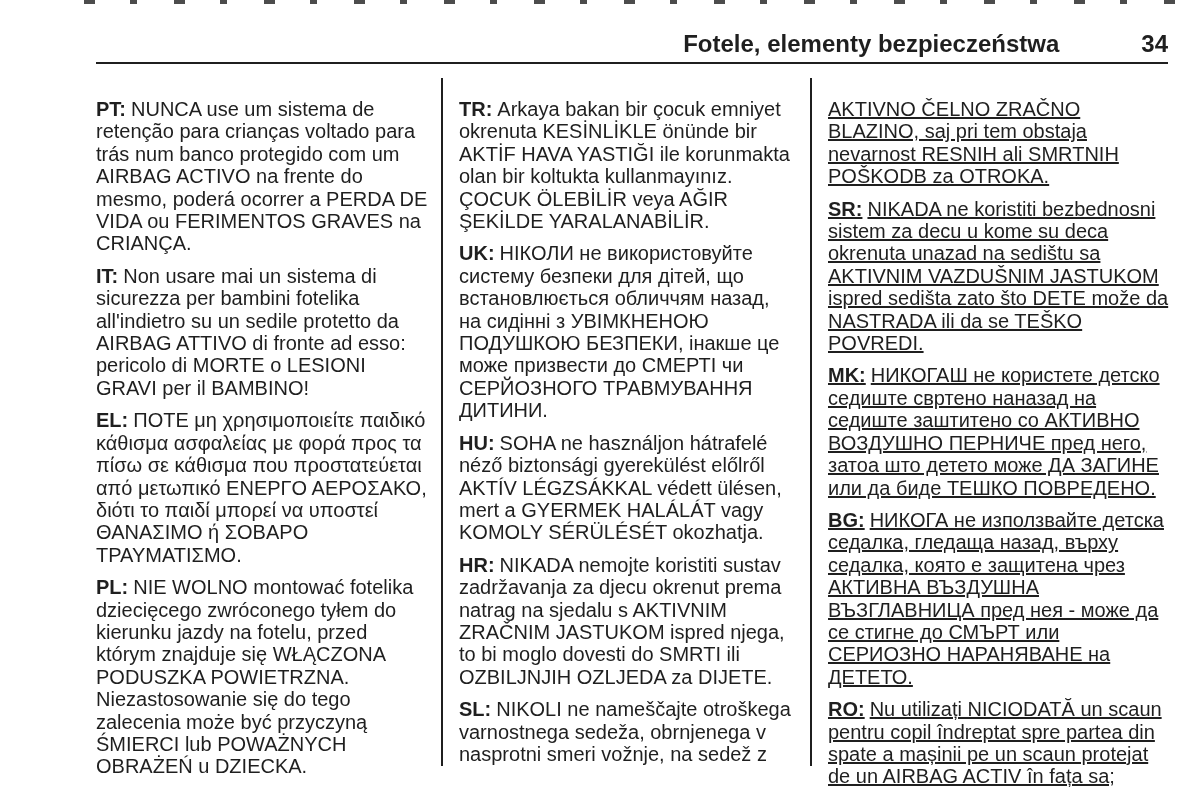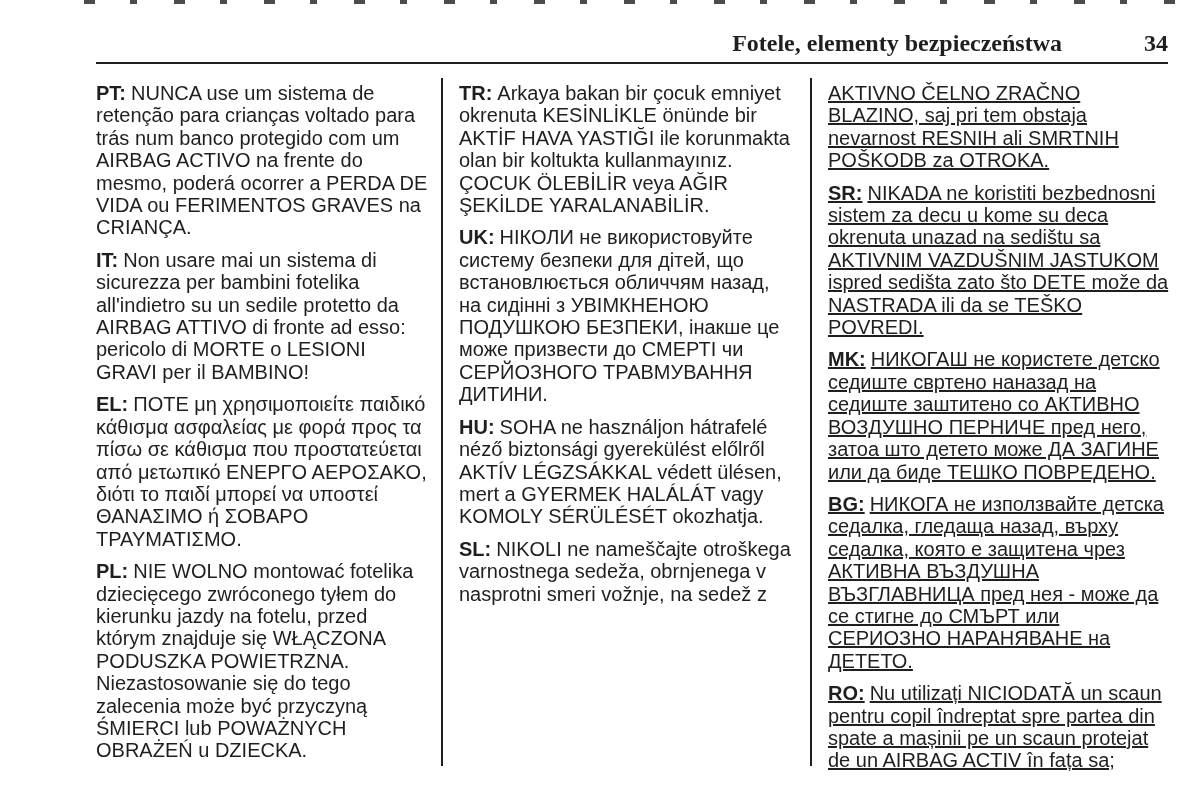--- a/index.html
+++ b/index.html
@@ -33,33 +33,32 @@
   .header {
     position: absolute;
     top: 30px;
     right: 32px;
     display: flex;
     align-items: baseline;
     gap: 82px;
     font-size: 24px;
     font-weight: bold;
     white-space: nowrap;
-    font-family: Liberation Serif, serif;
   }
   .header-rule {
     position: absolute;
     left: 96px;
     top: 62px;
     width: 1072px;
     height: 2px;
     background: #1f1f1f;
   }
   .column {
     position: absolute;
-    top: 82px;
+    top: 98px;
     font-size: 20px;
     line-height: 22.4px;
   }
   .col-1 { left: 96px;  width: 336px; }
   .col-2 { left: 459px; width: 338px; }
   .col-3 { left: 828px; width: 342px; text-decoration: underline; }
   .v-divider {
     position: absolute;
     top: 78px;
     width: 2px;
@@ -96,20 +95,21 @@
     <p><b>EL:</b><span>ΠΟΤΕ μη χρησιμοποιείτε παιδικό κάθισμα ασφαλείας με φορά προς τα πίσω σε κάθισμα που προστατεύεται από μετωπικό ΕΝΕΡΓΟ ΑΕΡΟΣΑΚΟ, διότι το παιδί μπορεί να υποστεί ΘΑΝΑΣΙΜΟ ή ΣΟΒΑΡΟ ΤΡΑΥΜΑΤΙΣΜΟ.</span></p>
     <p><b>PL:</b><span>NIE WOLNO montować fotelika dziecięcego zwróconego tyłem do kierunku jazdy na fotelu, przed którym znajduje się WŁĄCZONA PODUSZKA POWIETRZNA. Niezastosowanie się do tego zalecenia może być przyczyną ŚMIERCI lub POWAŻNYCH OBRAŻEŃ u DZIECKA.</span></p>
   </div>
 
   <div class="v-divider div-1"></div>
 
   <div class="column col-2">
     <p><b>TR:</b><span>Arkaya bakan bir çocuk emniyet okrenuta KESİNLİKLE önünde bir AKTİF HAVA YASTIĞI ile korunmakta olan bir koltukta kullanmayınız. ÇOCUK ÖLEBİLİR veya AĞIR ŞEKİLDE YARALANABİLİR.</span></p>
     <p><b>UK:</b><span>НІКОЛИ не використовуйте систему безпеки для дітей, що встановлюється обличчям назад, на сидінні з УВІМКНЕНОЮ ПОДУШКОЮ БЕЗПЕКИ, інакше це може призвести до СМЕРТІ чи СЕРЙОЗНОГО ТРАВМУВАННЯ ДИТИНИ.</span></p>
     <p><b>HU:</b><span>SOHA ne használjon hátrafelé néző biztonsági gyerekülést előlről AKTÍV LÉGZSÁKKAL védett ülésen, mert a GYERMEK HALÁLÁT vagy KOMOLY SÉRÜLÉSÉT okozhatja.</span></p>
+    <p><b>HR:</b><span>NIKADA nemojte koristiti sustav zadržavanja za djecu okrenut prema natrag na sjedalu s AKTIVNIM ZRAČNIM JASTUKOM ispred njega, to bi moglo dovesti do SMRTI ili OZBILJNJIH OZLJEDA za DIJETE.</span></p>
     <p><b>SL:</b><span>NIKOLI ne nameščajte otroškega varnostnega sedeža, obrnjenega v nasprotni smeri vožnje, na sedež z</span></p>
   </div>
 
   <div class="v-divider div-2"></div>
 
   <div class="column col-3">
     <p><span>AKTIVNO ČELNO ZRAČNO BLAZINO, saj pri tem obstaja nevarnost RESNIH ali SMRTNIH POŠKODB za OTROKA.</span></p>
     <p><b>SR:</b><span>NIKADA ne koristiti bezbednosni sistem za decu u kome su deca okrenuta unazad na sedištu sa AKTIVNIM VAZDUŠNIM JASTUKOM ispred sedišta zato što DETE može da NASTRADA ili da se TEŠKO POVREDI.</span></p>
     <p><b>MK:</b><span>НИКОГАШ не користете детско седиште свртено наназад на седиште заштитено со АКТИВНО ВОЗДУШНО ПЕРНИЧЕ пред него, затоа што детето може ДА ЗАГИНЕ или да биде ТЕШКО ПОВРЕДЕНО.</span></p>
     <p><b>BG:</b><span>НИКОГА не използвайте детска седалка, гледаща назад, върху седалка, която е защитена чрез АКТИВНА ВЪЗДУШНА ВЪЗГЛАВНИЦА пред нея - може да се стигне до СМЪРТ или СЕРИОЗНО НАРАНЯВАНЕ на ДЕТЕТО.</span></p>

